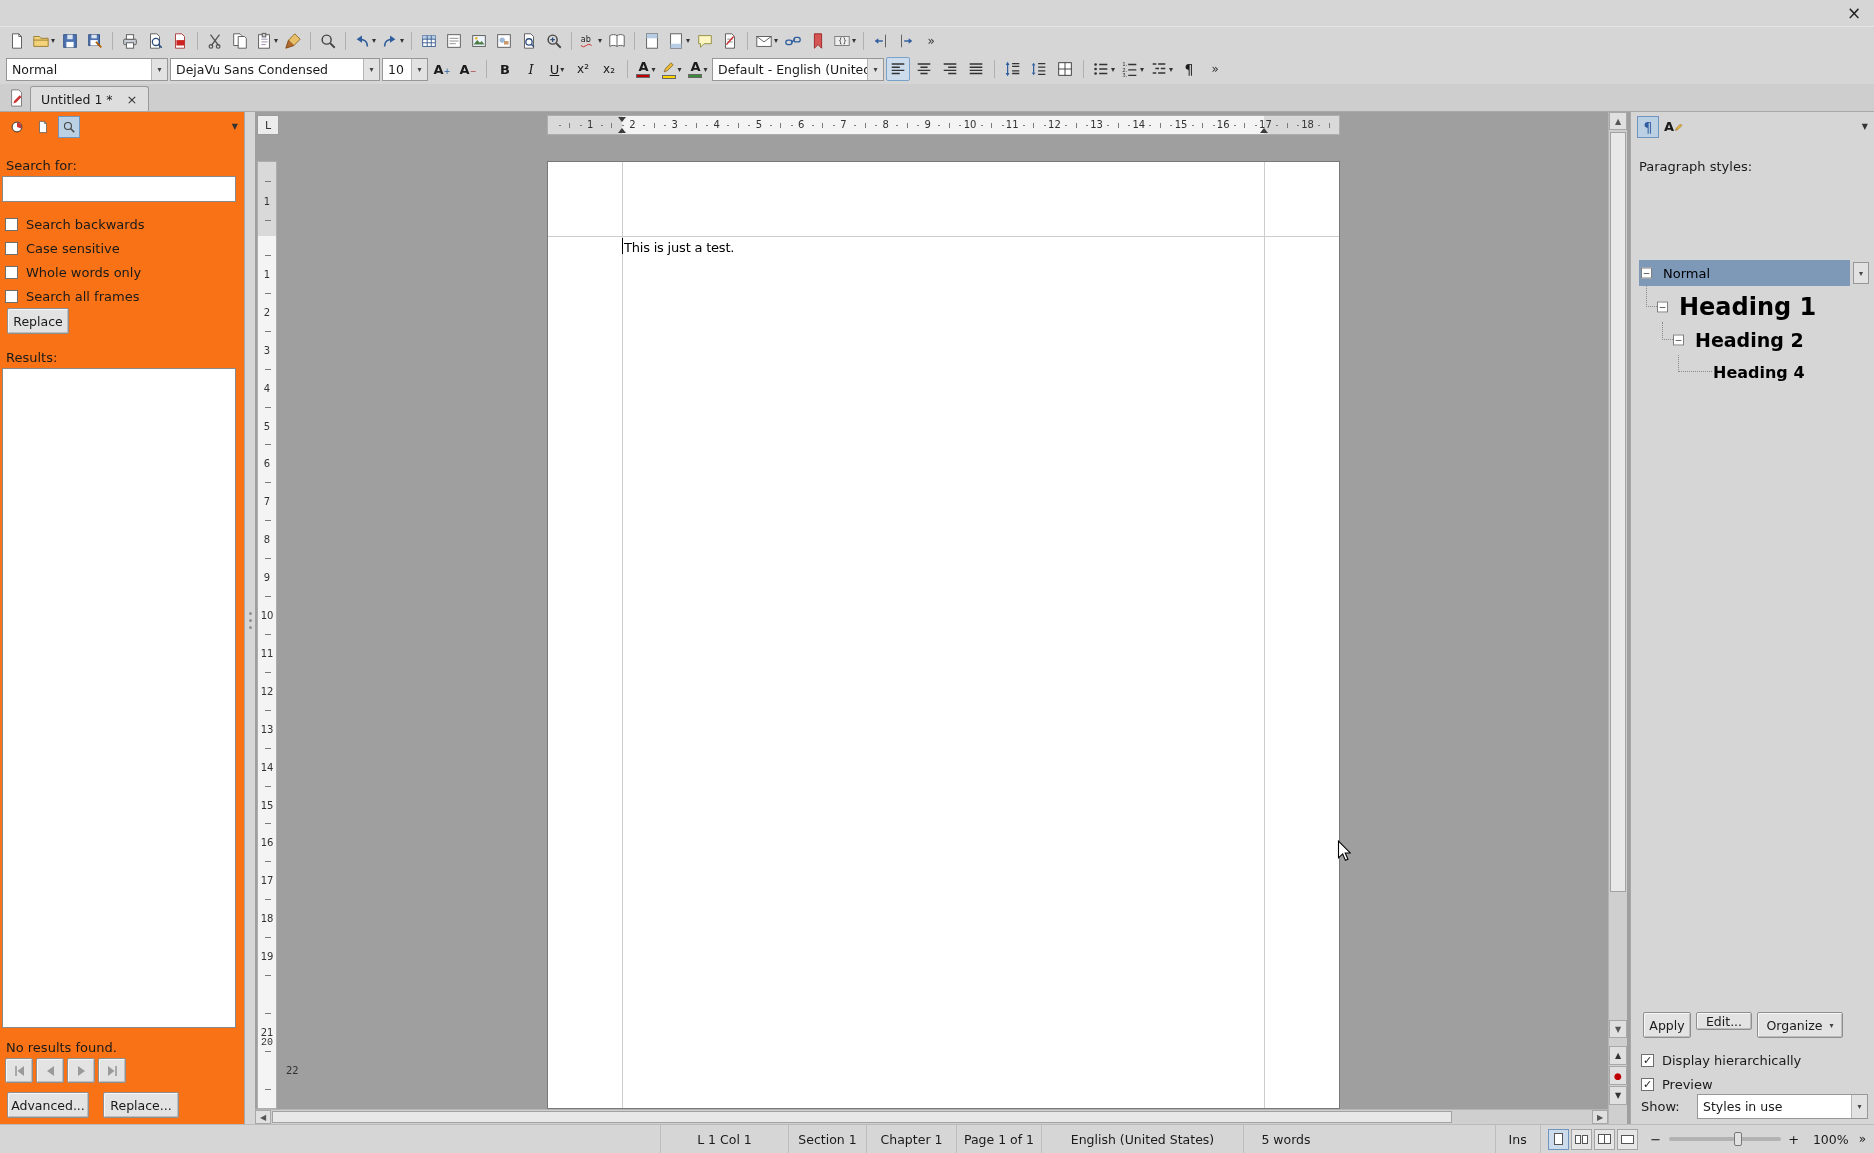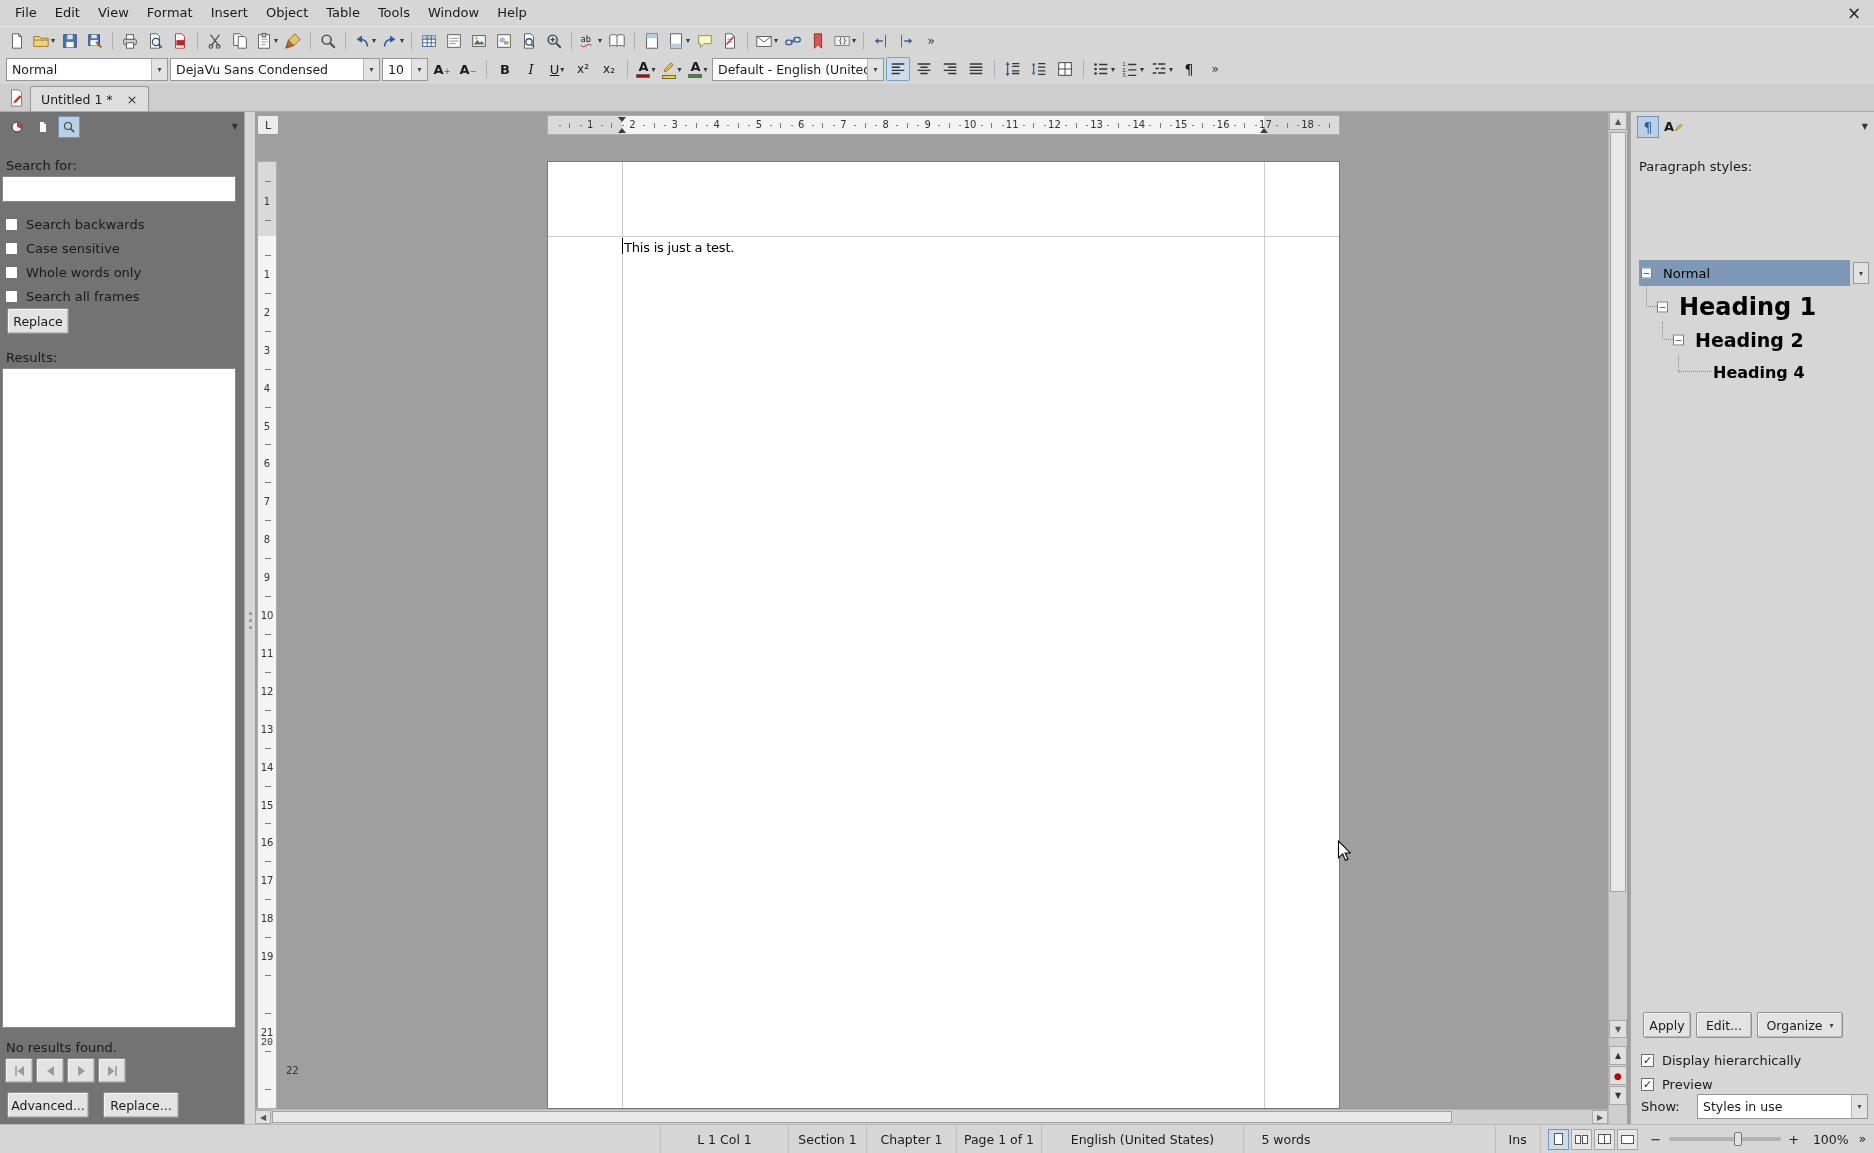--- a/index.html
+++ b/index.html
@@ -36,21 +36,21 @@
   .colorbtn .bar{display:block;width:14px;height:4px;margin-top:1px;border:1px solid #666}
 
   
   .tabbar{height:28px;background:#cecece;border-bottom:1px solid #a8a8a8;display:flex;align-items:flex-end;padding-left:8px}
   .tab-docicon{display:flex;align-items:center;margin:0 4px 4px 0}
   .tab{height:25px;background:#dedede;border:1px solid #999;border-bottom:none;border-radius:3px 3px 0 0;display:flex;align-items:center;gap:14px;padding:0 10px;font-size:12.5px}
   .tab-close{font-size:13px;color:#333;line-height:1}
 
   
   .main{position:absolute;top:112px;left:0;right:0;bottom:29px}
-  .left-panel{position:absolute;left:0;top:0;width:245px;height:100%;background:#737373;border-right:1px solid #a8a8a8}
+  .left-panel{position:absolute;left:0;top:0;width:245px;height:100%;background:#f97316;border-right:1px solid #a8a8a8}
   .right-panel{position:absolute;right:0;top:0;width:244px;height:100%;background:#d6d6d6;border-left:1px solid #a8a8a8}
   .panel-head{height:29px;display:flex;align-items:center;padding:0 6px;gap:4px}
   .phbtn{width:22px;height:22px;display:flex;align-items:center;justify-content:center;border:1px solid transparent;font-size:13px}
   .phbtn.sel{background:#bcd0e4;border-color:#6f94bd}
   .ph-arrow{margin-left:auto}
   .vsplit{position:absolute;left:245px;top:0;width:10px;height:100%;background:#d6d6d6}
   .grip{position:absolute;left:3px;top:500px;width:4px;height:26px;display:flex;flex-direction:column;gap:4px;align-items:center}
   .grip i{width:3px;height:3px;background:#909090;border-radius:50%}
 
   
@@ -105,21 +105,21 @@
   #ps-label{position:absolute;top:47px;left:8px}
   .tree{position:absolute;top:70px;left:0;right:0;height:480px}
   .srow{position:absolute;left:0;right:0}
   .srow .hl{position:absolute;left:8px;right:24px;top:0;bottom:0;background:#7e99b8}
   .exp{position:absolute;top:50%;transform:translateY(-50%);width:11px;height:11px;background:#fff;border:1px solid #7e7e7e;font-size:9px;line-height:9px;text-align:center;color:#333;z-index:2}
   .slabel{position:absolute;top:50%;transform:translateY(-50%);white-space:nowrap;z-index:1;color:#000}
   .scombo-arrow{position:absolute;right:5px;top:2px;bottom:2px;width:16px;background:#e2e2e2;border:1px solid #979797;display:flex;align-items:center;justify-content:center;z-index:2}
   .conn{position:absolute;border-left:1px dotted #8a8a8a;border-bottom:1px dotted #8a8a8a}
   .sp-btnrow{position:absolute;top:900px;left:12px;display:flex;gap:5px}
   #apply-btn{width:48px;height:26px}
-  #edit-btn{width:56px;height:26px}
+  #edit-btn{width:56px;height:18px}
   #organize-btn{width:86px;height:26px;gap:7px}
   .sp-opts{position:absolute;top:936px;left:10px;right:4px}
   .show-row{position:absolute;top:982px;left:10px;right:6px;display:flex;align-items:center}
   #show-label{width:56px}
   .show-combo{flex:1;height:25px}
 
   
   .statusbar{position:absolute;bottom:0;left:0;right:0;height:29px;background:#d6d6d6;border-top:1px solid #bababa;display:flex;align-items:center;font-size:12.5px}
   .sb-spacer{width:660px;height:100%}
   .scell{height:100%;display:flex;align-items:center;justify-content:center;border-left:1px solid #bdbdbd;white-space:nowrap}
@@ -343,32 +343,20 @@
       </symbol>
   <symbol id="s-cursor" viewBox="0 0 12 20">
         <path d="M1 1v15.2l3.8-3.5 2.5 5.8 2.3-1-2.5-5.7h4.6z" fill="#fff" stroke="#000" stroke-width="1"></path>
       </symbol>
 </defs>
 </svg>
 
 <div class="app">
 
   <div class="menubar">
-    <div id="menus" style="display:flex">
-        <span class="menu-item">File</span>
-        <span class="menu-item">Edit</span>
-        <span class="menu-item">View</span>
-        <span class="menu-item">Format</span>
-        <span class="menu-item">Insert</span>
-        <span class="menu-item">Object</span>
-        <span class="menu-item">Table</span>
-        <span class="menu-item">Tools</span>
-        <span class="menu-item">Window</span>
-        <span class="menu-item">Help</span>
-      </div>
     <div class="win-close">×</div>
   </div>
 
   <div class="tb1" id="tb1">
       <div class="tbtn">
         <svg class="ic">
           <use href="#s-doc"></use>
         </svg>
       </div>
       <div class="tbtn">

